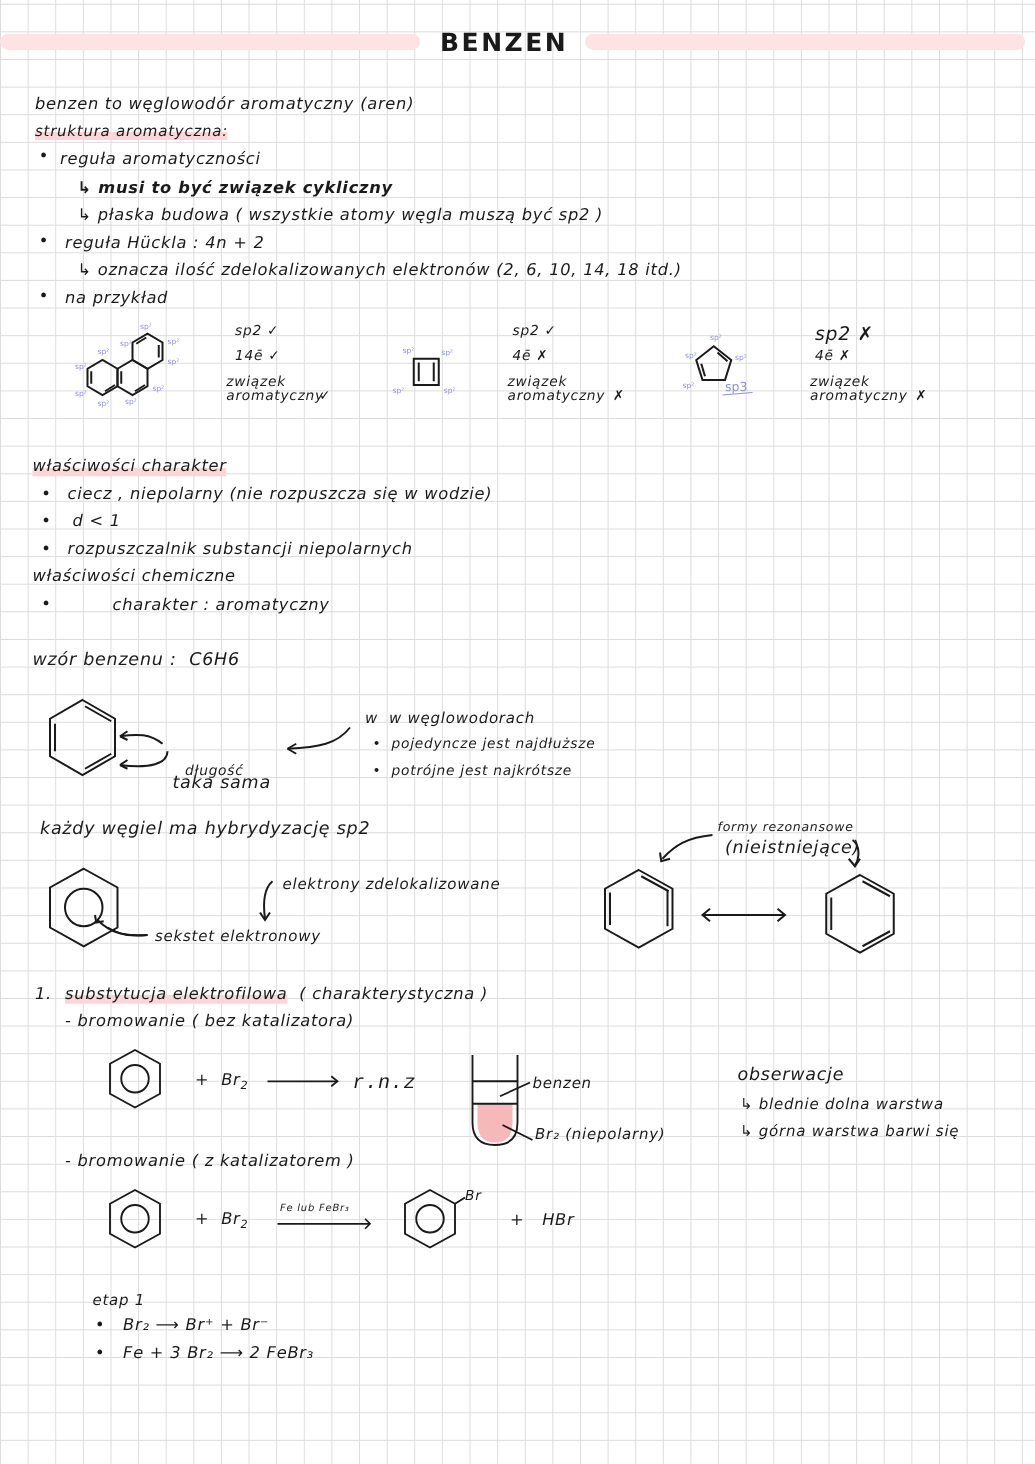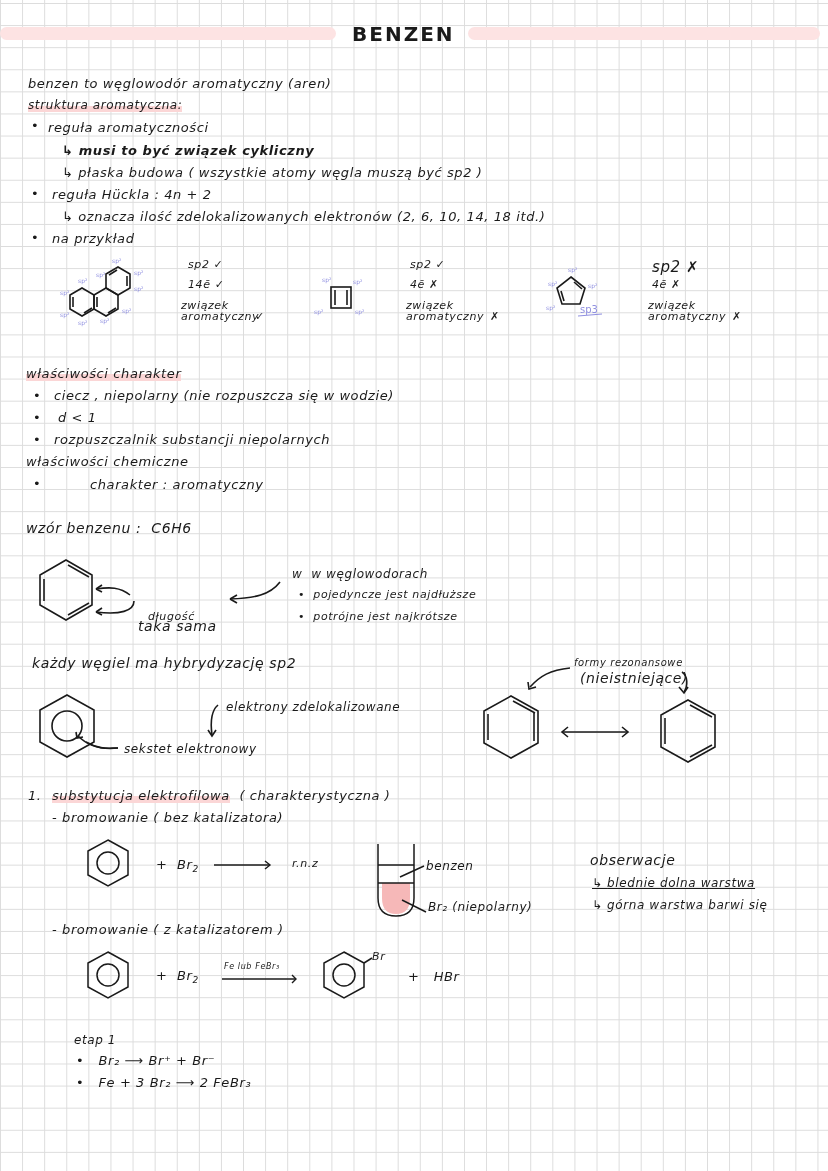--- a/index.html
+++ b/index.html
@@ -199,37 +199,37 @@
       <circle cx="22" cy="25" r="11"></circle>
   </g>
 </svg>
 <div class="abs hand" style="left:156px;top:857px;"><span>+</span>&nbsp;&nbsp;<span>Br</span><span class="sub">2</span></div>
 <svg style="left:214px;top:860px;" width="60" height="10" viewBox="0 0 60 10">
   <g fill="none" stroke="#1a1a1a" stroke-width="1.4">
       <line x1="0" y1="5" x2="56" y2="5"></line>
       <path d="M51,1 l5,4 l-5,4"></path>
     </g>
 </svg>
-<div class="abs hand" style="left:292px;top:857px;font-size:11px;">r.n.z</div>
+<div class="abs hand" style="left:282px;top:857px;font-size:16px;font-family:Liberation Mono, monospace;">r.n.z</div>
 
 <svg style="left:370px;top:840px;" width="70" height="80" viewBox="0 0 70 80">
   <path d="M12,43 L40,43 L40,58 Q40,74 26,74 Q12,74 12,58 Z" fill="#f6b8b8" stroke="none"></path>
   <g fill="none" stroke="#1a1a1a" stroke-width="1.5">
     <path d="M8,4 L8,58 Q8,76 26,76 Q44,76 44,58 L44,4"></path>
     <line x1="8" y1="25" x2="44" y2="25"></line>
       <line x1="8" y1="43" x2="44" y2="43"></line>
     <path d="M30,37 L54,26"></path>
       <path d="M32,60 L56,72"></path>
   </g>
 </svg>
 <div class="abs hand" style="left:426px;top:859px;font-size:12px;">benzen</div>
 <div class="abs hand" style="left:428px;top:900px;font-size:12px;">Br₂ (niepolarny)</div>
 
 <div class="abs hand" style="left:590px;top:852px;font-size:14px;">obserwacje</div>
-<div class="abs hand" style="left:592px;top:876px;font-size:12px;text-decoration:underline;">↳ <span>blednie dolna warstwa</span></div>
+<div class="abs hand" style="left:592px;top:876px;font-size:12px;">↳ <span>blednie dolna warstwa</span></div>
 <div class="abs hand" style="left:592px;top:898px;font-size:12px;">↳ <span>górna warstwa barwi się</span></div>
 
 <div class="abs hand" style="left:52px;top:922px;">- bromowanie ( z katalizatorem )</div>
 
 <svg style="left:86px;top:950px;" width="44" height="52" viewBox="0 0 44 52">
   <g fill="none" stroke="#1a1a1a" stroke-width="1.5">
     <polygon points="22,2 42,13 42,37 22,48 2,37 2,13"></polygon>
       <circle cx="22" cy="25" r="11"></circle>
   </g>
 </svg>

